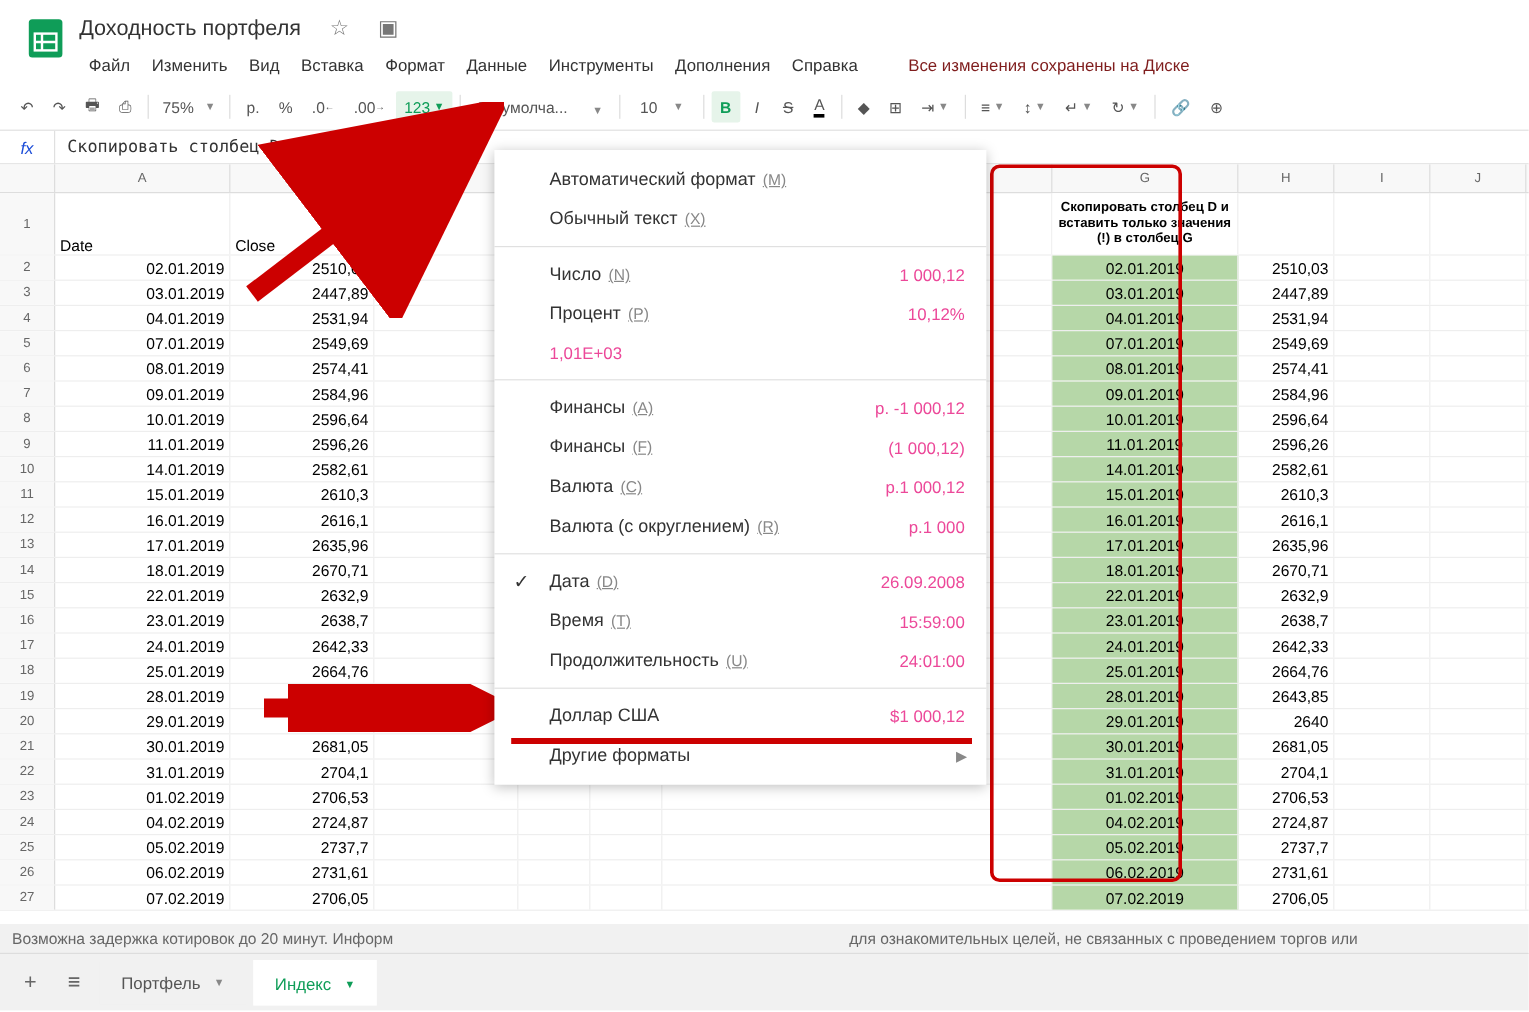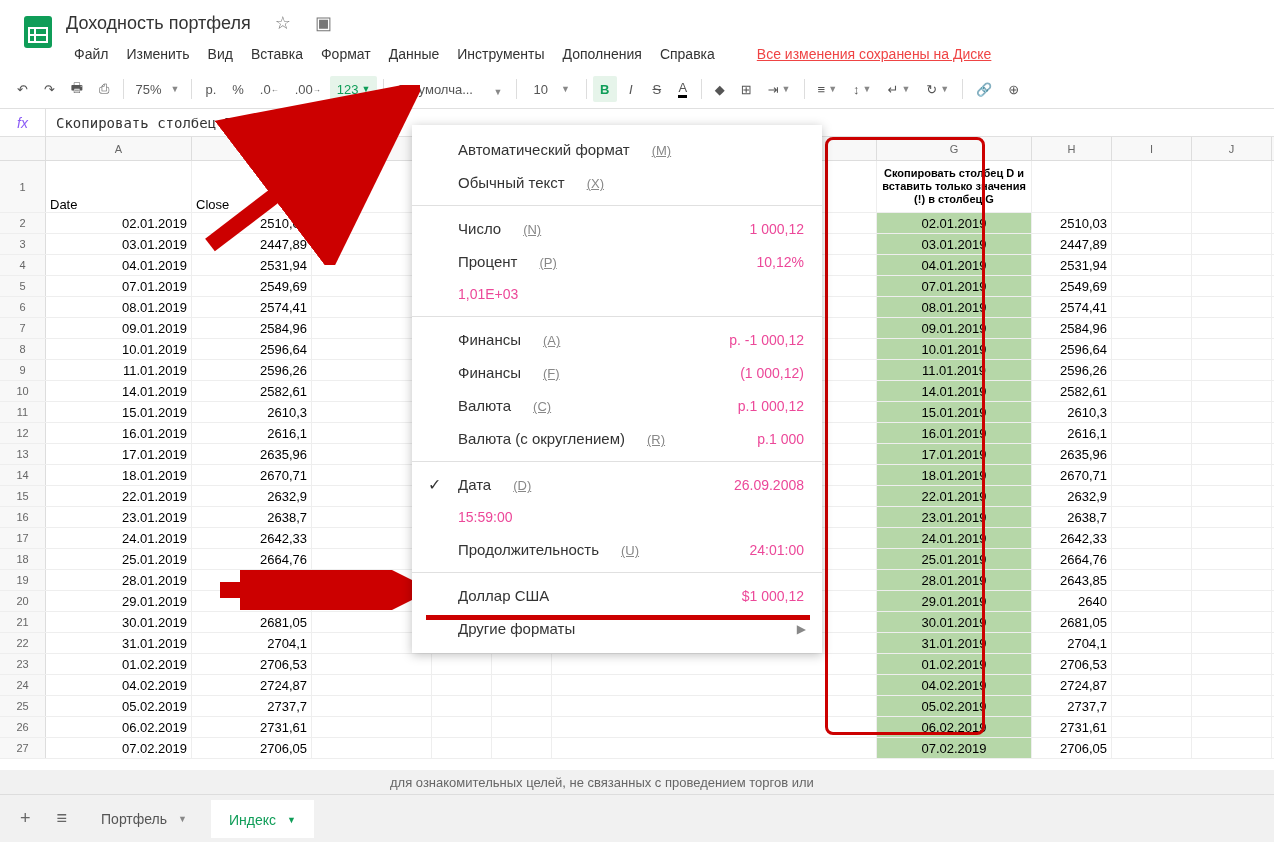--- a/index.html
+++ b/index.html
@@ -5,49 +5,49 @@
 *{box-sizing:border-box;margin:0;padding:0;font-family:Arial,sans-serif}
 body{width:1274px;height:843px;background:#fff;overflow:hidden;position:relative}
 .header{display:flex;align-items:flex-start;padding:8px 10px 0}
 .logo{width:40px;height:40px;margin:4px 8px 0 8px;display:flex;align-items:center;justify-content:center}
 .logo svg{width:36px;height:36px}
 .title-area{flex:1}
 .doc-title{font-size:18px;color:#333;display:flex;align-items:center;gap:24px;padding:4px 0}
 .star-icon,.folder-icon{color:#777;font-size:18px;cursor:pointer}
 .menubar{display:flex;gap:2px;padding:4px 0;font-size:14px;color:#333}
 .menubar span{padding:4px 8px;cursor:pointer}
-.saved{color:#ef4444;text-decoration:underline;margin-left:24px}
+.saved{color:#7f1d1d;margin-left:24px}
 .toolbar{display:flex;align-items:center;padding:6px 10px;border-bottom:1px solid #e0e0e0;gap:2px;font-size:13px;color:#555}
 .tb-btn{padding:5px 7px;cursor:pointer;border-radius:2px;display:flex;align-items:center;justify-content:center;min-width:24px;height:26px}
 .tb-btn.active{background:#e6f4ea;color:#0f9d58}
 .tb-sep{width:1px;height:20px;background:#ddd;margin:0 4px}
 .zoom{display:flex;align-items:center;gap:6px;padding:0 6px}
 .dropdown-arrow{font-size:9px;color:#888;margin-left:3px}
 .font-sel{display:flex;align-items:flex-end;padding:0 8px;min-width:120px;justify-content:space-between;cursor:pointer}
 .size-sel{display:flex;align-items:center;padding:0 10px;gap:10px}
 .bold{font-weight:bold;color:#0f9d58}
 .fx-row{display:flex;align-items:center;border-bottom:1px solid #e0e0e0;height:28px}
-.fx-label{width:46px;text-align:center;font-style:italic;color:#8b5cf6;border-right:1px solid #e0e0e0;font-size:14px;height:100%;display:flex;align-items:center;justify-content:center}
+.fx-label{width:46px;text-align:center;font-style:italic;color:#1d4ed8;border-right:1px solid #e0e0e0;font-size:14px;height:100%;display:flex;align-items:center;justify-content:center}
 .fx-input{flex:1;padding:0 10px;font-size:14px;color:#333;font-family:monospace}
 .grid{position:relative}
 .col-headers{display:flex;height:24px;background:#f8f8f8;border-bottom:1px solid #ddd}
 .corner{width:46px;border-right:1px solid #ddd}
 .ch{border-right:1px solid #ddd;text-align:center;font-size:11px;color:#666;display:flex;align-items:center;justify-content:center}
 .row{display:flex;height:21px;border-bottom:1px solid #eee}
 .rh{width:46px;background:#f8f8f8;border-right:1px solid #ddd;text-align:center;font-size:11px;color:#666;display:flex;align-items:center;justify-content:center}
 .cell{border-right:1px solid #eee;font-size:13px;padding:0 4px;display:flex;align-items:center;overflow:hidden}
 .cell.right{justify-content:flex-end}
 .cell.center{justify-content:center}
 .cell.green{background:#b6d7a8}
 .hdr-cell{font-weight:bold;font-size:11px;text-align:center;line-height:1.2;padding:2px;background:#fff}
 .row.tall{height:52px}
 .g-highlight{position:absolute;border:3px solid #cc0000;border-radius:8px;pointer-events:none;z-index:5}
 .format-menu{position:absolute;left:412px;top:125px;width:410px;background:#fff;box-shadow:0 2px 10px rgba(0,0,0,0.25);z-index:20;padding:8px 0;font-size:15px;color:#333}
 .fm-item{display:flex;align-items:center;padding:8px 18px 8px 46px;cursor:pointer;position:relative}
-.fm-label{flex:1;display:flex;align-items:baseline;gap:22px}
+.fm-label{flex:1;display:flex;align-items:baseline;gap:6px}
 .fm-shortcut{color:#888;font-size:13px;text-decoration:underline}
 .fm-example{color:#ec4899;font-size:14px}
 .fm-sep{height:1px;background:#e0e0e0;margin:6px 0}
 .fm-check{position:absolute;left:16px;font-size:16px;color:#333}
 .fm-sub{position:absolute;right:16px;color:#888;font-size:12px}
 .arrow1{position:absolute;z-index:15}
 .arrow2{position:absolute;z-index:15}
 .red-underline{position:absolute;left:426px;top:615px;width:384px;height:5px;background:#cc0000;z-index:25}
 .footer-note{position:absolute;left:0;right:0;top:770px;height:24px;background:#f1f1f1;font-size:13px;color:#666;display:flex;align-items:center;padding:0 10px;overflow:hidden;white-space:nowrap}
 .sheet-tabs{position:absolute;left:0;right:0;top:794px;height:48px;background:#f1f1f1;display:flex;align-items:center;padding:0 10px;gap:6px;border-top:1px solid #ddd}
@@ -583,20 +583,24 @@
   <div class="fm-sep"></div>
   <div class="fm-item">
       <span class="fm-check">✓</span>
       <span class="fm-label">
         <span>Дата</span>
         <span class="fm-shortcut">(D)</span>
       </span>
       <span class="fm-example">26.09.2008</span>
     </div>
   <div class="fm-item">
+      <span class="fm-label">
+        <span>Время</span>
+        <span class="fm-shortcut">(T)</span>
+      </span>
       <span class="fm-example">15:59:00</span>
     </div>
   <div class="fm-item">
       <span class="fm-label">
         <span>Продолжительность</span>
         <span class="fm-shortcut">(U)</span>
       </span>
       <span class="fm-example">24:01:00</span>
     </div>
   <div class="fm-sep"></div>
@@ -626,20 +630,21 @@
   <defs>
       <marker id="ah2" markerWidth="12" markerHeight="12" refX="10" refY="6" orient="auto">
         <path d="M0,0 L12,6 L0,12 Z" fill="#cc0000"></path>
       </marker>
     </defs>
   <line x1="5" y1="20" x2="185" y2="20" stroke="#cc0000" stroke-width="16" marker-end="url(#ah2)"></line>
 </svg>
 <div class="red-underline"></div>
 
 <div class="footer-note">
+  <span>Возможна задержка котировок до 20 минут. Информ</span>
   <span style="margin-left:380px">для ознакомительных целей, не связанных с проведением торгов или</span>
 </div>
 
 <div class="sheet-tabs">
   <div class="tab-btn">+</div>
   <div class="tab-btn">≡</div>
   <div class="sheet-tab">
       <span>Портфель</span>
       <span class="dropdown-arrow">▼</span>
     </div>

